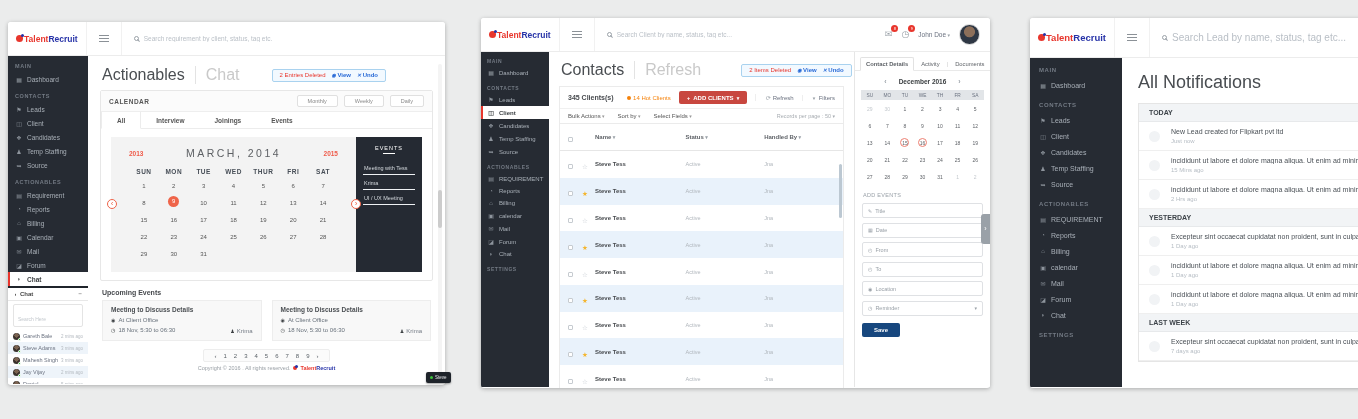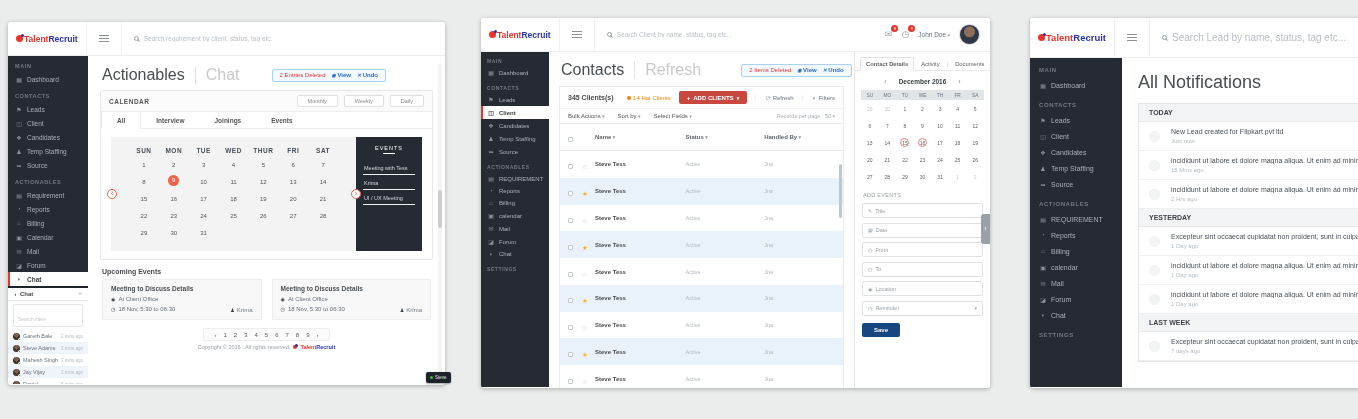--- a/index.html
+++ b/index.html
@@ -345,20 +345,25 @@
         </div>
         <div class="ltabs" id="lc-tabs">
             <span class="ltab active">All</span>
             <span class="ltab">Interview</span>
             <span class="ltab">Joinings</span>
             <span class="ltab">Events</span>
           </div>
         <div class="cal-zone">
           <span class="cal-arrow prev">‹</span>
           <div class="cal-grid">
+            <div class="cal-monthrow">
+              <span class="cal-year">2013</span>
+              <span class="cal-month">MARCH, 2014</span>
+              <span class="cal-year">2015</span>
+            </div>
             <div class="cal-dhrow" id="lc-dayhead">
                 <span class="cal-dh">SUN</span>
                 <span class="cal-dh">MON</span>
                 <span class="cal-dh">TUE</span>
                 <span class="cal-dh">WED</span>
                 <span class="cal-dh">THUR</span>
                 <span class="cal-dh">FRI</span>
                 <span class="cal-dh">SAT</span>
               </div>
             <div class="cal-dates" id="lc-dates">

